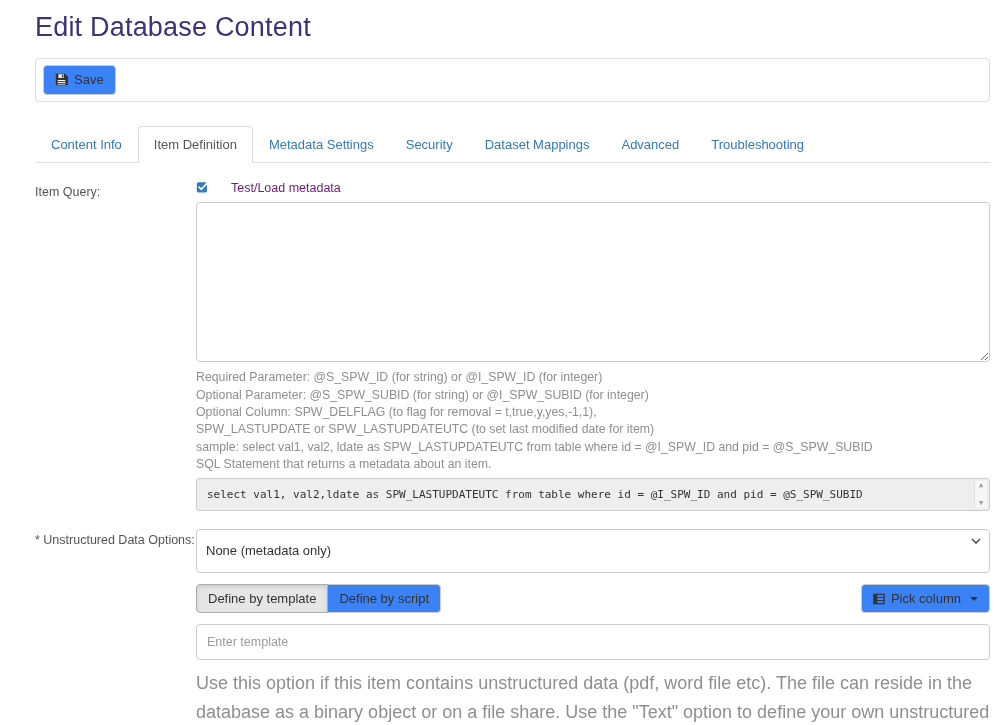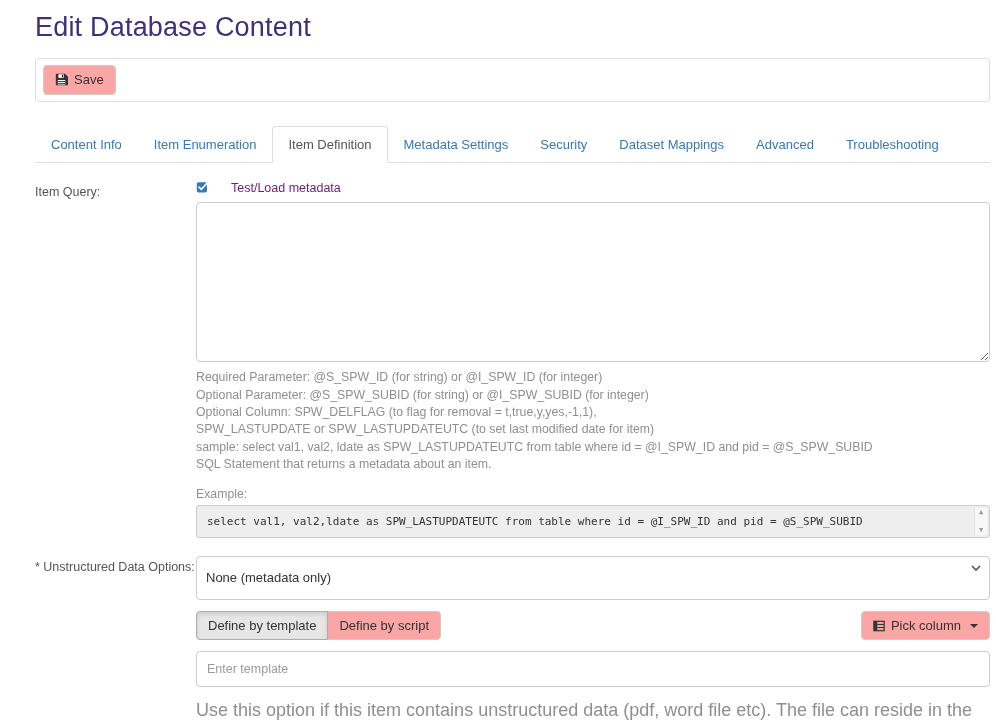--- a/index.html
+++ b/index.html
@@ -17,21 +17,21 @@
   
   .toolbar {
     margin: 15px 6px 0 35px;
     border: 1px solid #ddd;
     border-radius: 4px;
     padding: 6px 7px;
     background: #fff;
   }
   .btn {
     display: inline-flex; align-items: center; gap: 6px;
-    background: #fca5a5; border: 1px solid #ccc; border-radius: 4px;
+    background: #3b82f6; border: 1px solid #ccc; border-radius: 4px;
     padding: 6px 11px; font-size: 13px; color: #333;
     font-family: "Liberation Sans", sans-serif; cursor: pointer; line-height: 1.2;
   }
 
   
   .nav-tabs {
     list-style: none;
     margin: 24px 6px 0 35px;
     border-bottom: 1px solid #ddd;
     display: flex;
@@ -130,23 +130,20 @@
         <rect x="3.4" y="12.2" width="9.2" height="1.1" fill="#333"></rect>
       </svg>
     </span>
     <span>Save</span>
   </button>
 </div>
 
 <ul class="nav-tabs">
   <li>
       <a>Content Info</a>
-    </li>
-  <li>
-      <a>Item Enumeration</a>
     </li>
   <li class="active">
       <a>Item Definition</a>
     </li>
   <li>
       <a>Metadata Settings</a>
     </li>
   <li>
       <a>Security</a>
     </li>
@@ -175,21 +172,20 @@
     </a>
     <textarea class="item-query-textarea" style=""></textarea>
     <div class="help-block">
       <div>Required Parameter: @S_SPW_ID (for string) or @I_SPW_ID (for integer)</div>
       <div>Optional Parameter: @S_SPW_SUBID (for string) or @I_SPW_SUBID (for integer)</div>
       <div>Optional Column: SPW_DELFLAG (to flag for removal = t,true,y,yes,-1,1),</div>
       <div>SPW_LASTUPDATE or SPW_LASTUPDATEUTC (to set last modified date for item)</div>
       <div>sample: select val1, val2, ldate as SPW_LASTUPDATEUTC from table where id = @I_SPW_ID and pid = @S_SPW_SUBID</div>
       <div>SQL Statement that returns a metadata about an item.</div>
     </div>
-    <div class="example-label">Example:</div>
     <div class="code-box">
       <span>select val1, val2,ldate as SPW_LASTUPDATEUTC  from table where id = @I_SPW_ID and pid = @S_SPW_SUBID</span>
       <div class="mini-scrollbar">
         <span>▲</span>
         <span>▼</span>
       </div>
     </div>
   </div>
 </div>
 

